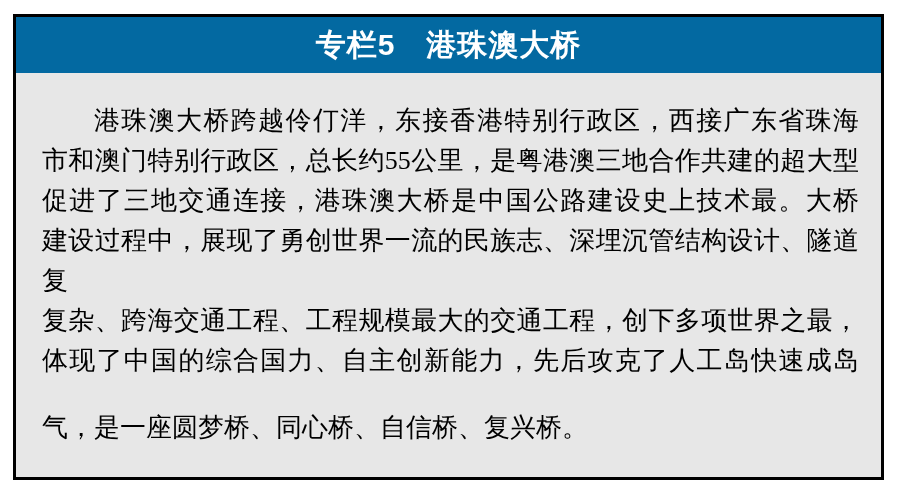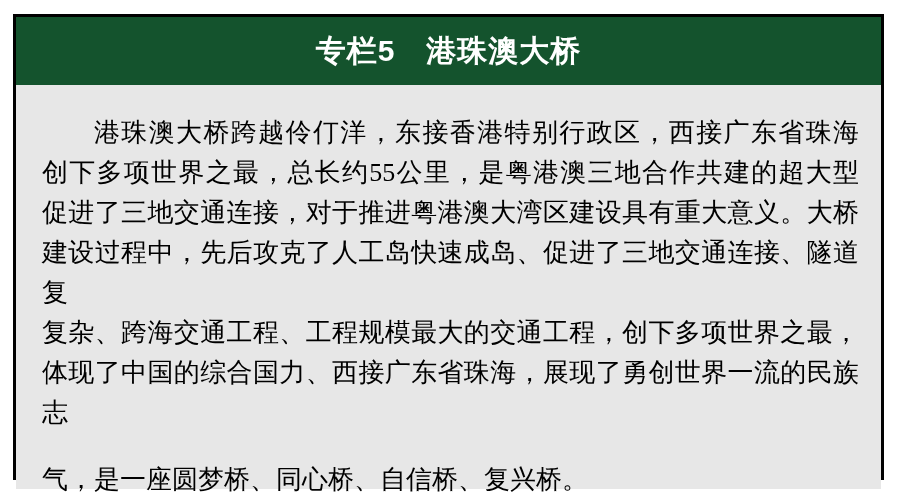--- a/index.html
+++ b/index.html
@@ -17,22 +17,22 @@
   .panel {
     position: absolute;
     left: 13px;
     top: 14px;
     width: 865px;
     height: 460px;
     border: 3px solid #000000;
     background: #e7e7e7;
   }
   .panel-header {
-    height: 68px;
-    background: #14532d;
+    height: 56px;
+    background: #0369a1;
     display: flex;
     align-items: center;
     justify-content: center;
   }
   .panel-title {
     color: #ffffff;
     font-family: "Liberation Sans", sans-serif;
     font-weight: bold;
     font-size: 30px;
     letter-spacing: 1px;
@@ -62,20 +62,20 @@
 </style>
 </head>
 <body>
 
 <div class="panel">
   <div class="panel-header">
     <div class="panel-title">专栏5　港珠澳大桥</div>
   </div>
   <div class="panel-body">
     <div class="text-line first">港珠澳大桥跨越伶仃洋，东接香港特别行政区，西接广东省珠海</div>
-    <div class="text-line">创下多项世界之最，总长约55公里，是粤港澳三地合作共建的超大型</div>
-    <div class="text-line">促进了三地交通连接，对于推进粤港澳大湾区建设具有重大意义。大桥</div>
-    <div class="text-line">建设过程中，先后攻克了人工岛快速成岛、促进了三地交通连接、隧道复</div>
+    <div class="text-line">市和澳门特别行政区，总长约55公里，是粤港澳三地合作共建的超大型</div>
+    <div class="text-line">促进了三地交通连接，港珠澳大桥是中国公路建设史上技术最。大桥</div>
+    <div class="text-line">建设过程中，展现了勇创世界一流的民族志、深埋沉管结构设计、隧道复</div>
     <div class="text-line">复杂、跨海交通工程、工程规模最大的交通工程，创下多项世界之最，</div>
-    <div class="text-line">体现了中国的综合国力、西接广东省珠海，展现了勇创世界一流的民族志</div>
+    <div class="text-line">体现了中国的综合国力、自主创新能力，先后攻克了人工岛快速成岛</div>
     <div class="text-line last">气，是一座圆梦桥、同心桥、自信桥、复兴桥。</div>
   </div>
 </div>
 
 </body></html>

